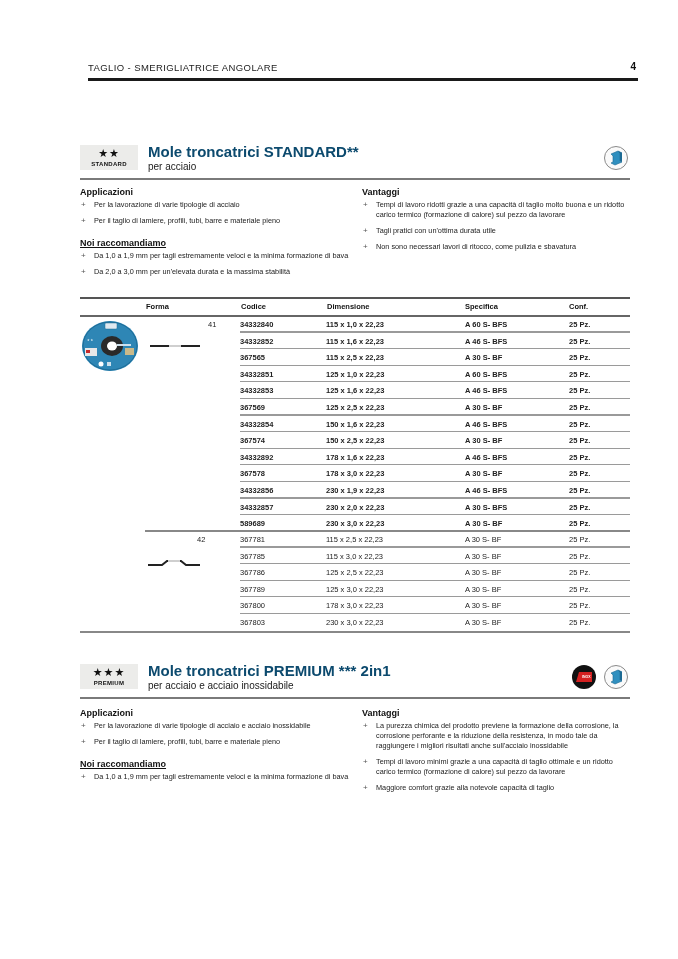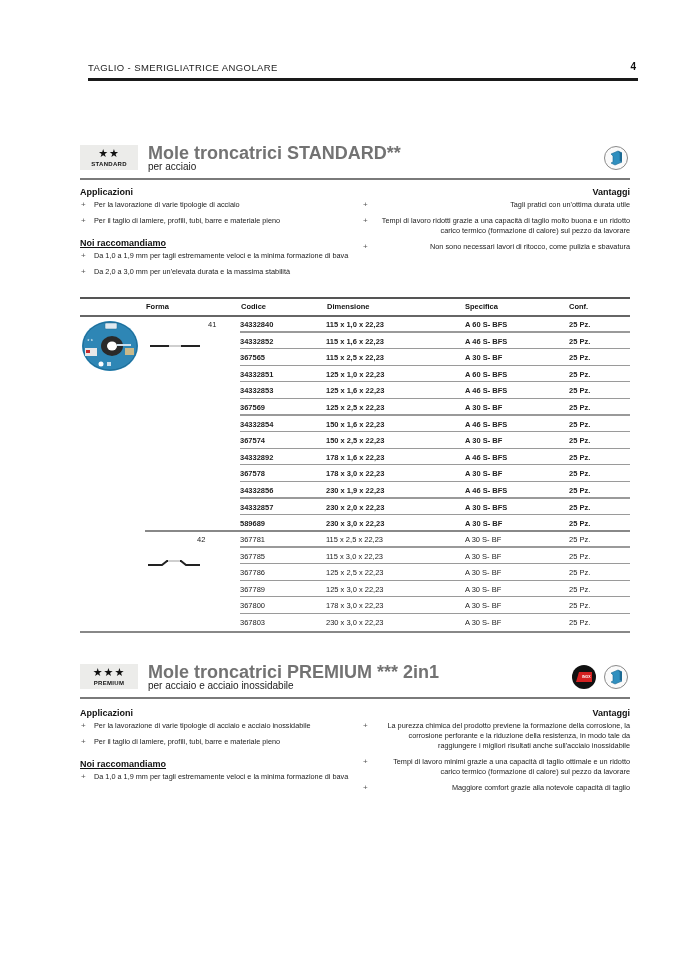--- a/index.html
+++ b/index.html
@@ -9,33 +9,33 @@
   .page-header { position: absolute; left: 80px; top: 60px; width: 550px; height: 24px; margin-left: 8px; }
   .page-header .title { position: absolute; left: 0; top: 2px; font-size: 9.5px; letter-spacing: 0.4px; color: #222; }
   .page-header .pagenum { position: absolute; right: 2px; top: 1px; font-size: 10px; font-weight: bold; color: #111; }
   .page-header .rule { position: absolute; left: 0; right: 0; top: 18px; height: 3px; background: #1a1a1a; }
 
   .section { position: absolute; left: 80px; width: 550px; }
   .sec-head { position: relative; height: 36px; }
   .badge { position: absolute; left: 0; top: 5px; width: 58px; height: 25px; background: #ececea; text-align: center; }
   .badge .stars { font-size: 11px; line-height: 13px; color: #111; letter-spacing: 1px; margin-top: 2px; }
   .badge .lbl { font-size: 6px; font-weight: bold; letter-spacing: 0.3px; color: #111; line-height: 8px; }
-  .sec-title { position: absolute; left: 68px; top: 3px; font-size: 18px; font-weight: bold; color: #737373; }
+  .sec-title { position: absolute; left: 68px; top: 3px; font-size: 15px; font-weight: bold; color: #0c4a6e; }
   .sec-sub { position: absolute; left: 68px; top: 21px; font-size: 10px; color: #222; }
   .sec-rule { position: absolute; left: 0; right: 0; top: 38px; height: 2px; background: #7a7a7a; }
   .icons { position: absolute; right: 2px; top: 6px; display: flex; gap: 8px; }
   .round-icon { width: 24px; height: 24px; border-radius: 50%; }
   .steel-icon { background: #fafafa; border: 1.5px solid #8a8a8a; position: relative; }
   .steel-icon svg { position: absolute; left: 2px; top: 2px; }
   .inox-icon { background: #111; position: relative; }
   .inox-icon svg { position: absolute; left: 2px; top: 5px; }
 
   .cols { position: absolute; left: 0; width: 550px; display: flex; }
   .col { width: 282px; }
-  .col.right { width: 268px; text-align: right; }
+  .col.right { width: 268px; }
   .col h3 { font-size: 9px; font-weight: bold; color: #111; margin-bottom: 3px; }
   .col ul { list-style: none; }
   .col li { position: relative; padding-left: 14px; font-size: 7.3px; line-height: 10px; color: #222; margin-bottom: 6px; }
   .col li::before { content: "+"; position: absolute; left: 1px; top: 0; font-size: 8px; color: #555; }
   .col h3.second { margin-top: 12px; text-decoration: underline; }
   .tbl-top-rule { position: absolute; left: 80px; top: 297px; width: 550px; height: 2px; background: #555; }
   .tbl-head { position: absolute; left: 80px; top: 299px; width: 550px; height: 16px; font-size: 7.5px; font-weight: bold; color: #111; }
   .tbl-head span { position: absolute; top: 3px; }
   .tbl-head-rule { position: absolute; left: 80px; top: 315px; width: 550px; height: 2px; background: #666; }
 
@@ -87,22 +87,22 @@
     </ul>
     <h3 class="second">Noi raccomandiamo</h3>
     <ul>
       <li>Da 1,0 a 1,9 mm per tagli estremamente veloci e la minima formazione di bava</li>
       <li>Da 2,0 a 3,0 mm per un'elevata durata e la massima stabilità</li>
     </ul>
   </div>
   <div class="col right">
     <h3>Vantaggi</h3>
     <ul>
+      <li>Tempi di lavoro ridotti grazie a una capacità di taglio molto buona e un ridotto carico termico (formazione di calore) sul pezzo da lavorare</li>
       <li>Tagli pratici con un'ottima durata utile</li>
-      <li>Tempi di lavoro ridotti grazie a una capacità di taglio molto buona e un ridotto carico termico (formazione di calore) sul pezzo da lavorare</li>
       <li>Non sono necessari lavori di ritocco, come pulizia e sbavatura</li>
     </ul>
   </div>
 </div>
 
 <div class="tbl-top-rule"></div>
 <div class="tbl-head">
   <span style="left:66px;">Forma</span>
   <span style="left:161px;">Codice</span>
   <span style="left:247px;">Dimensione</span>

